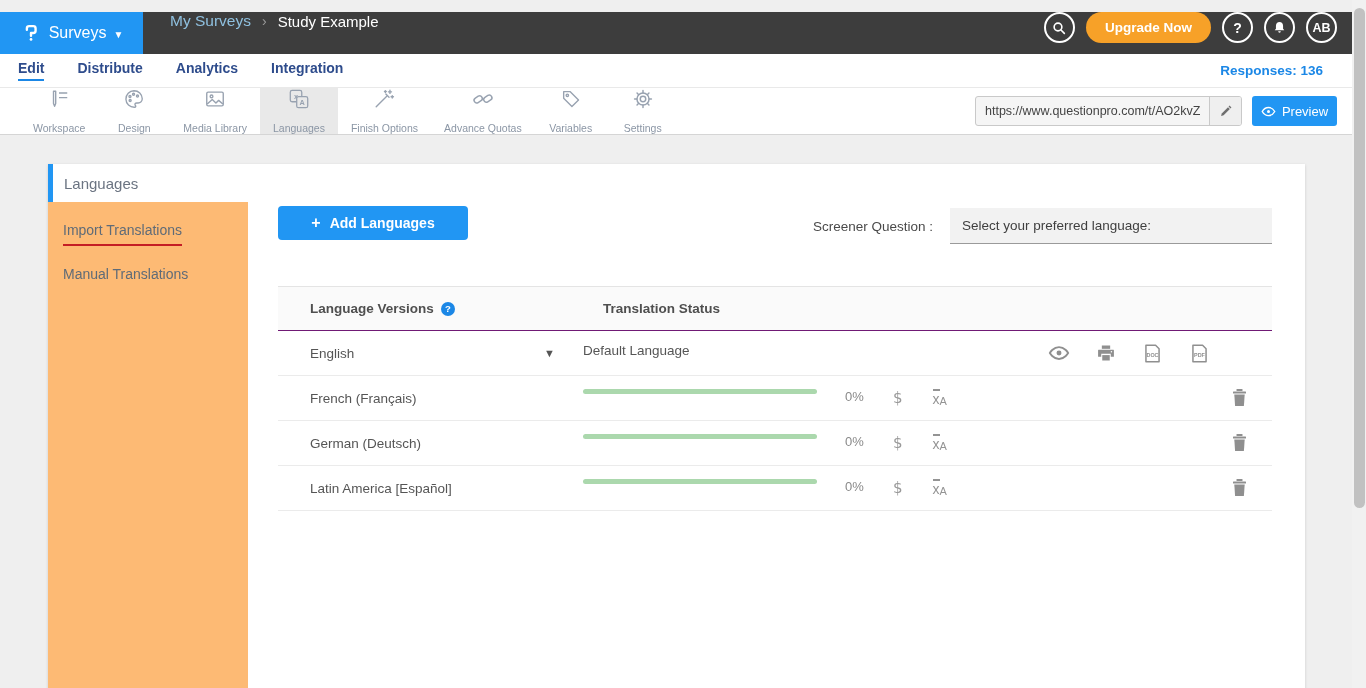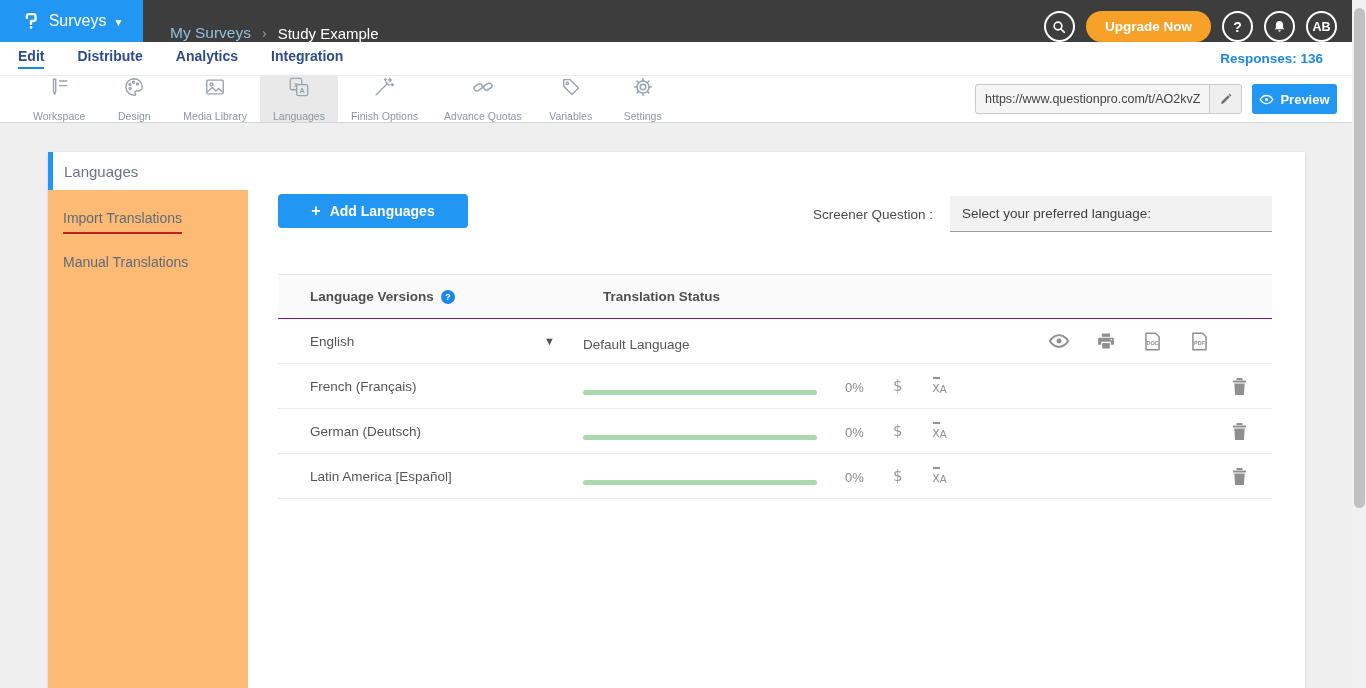--- a/index.html
+++ b/index.html
@@ -4,21 +4,21 @@
 <style>
   * { margin:0; padding:0; box-sizing:border-box; }
   html,body { width:1366px; height:688px; overflow:hidden; font-family:"Liberation Sans", sans-serif; background:#efefef; }
 
   :root {
     --blue:#2196f3; --link:#1b87e6; --orange:#f7a128; --red:#c41e25;
     --green:#abd8ad; --dark:#3d3d3d;
   }
 
   
-  .topbar { height:42px; background:var(--dark); display:flex; align-items:flex-end; padding-right:29px; position:relative; }
+  .topbar { height:42px; background:var(--dark); display:flex; align-items:flex-start; padding-right:29px; position:relative;margin-top:12px; }
   .brand { width:143px; height:42px; background:var(--blue); display:flex; align-items:center; justify-content:center; gap:7px; cursor:pointer; }
   .brand .logo svg { display:block; }
   .brand .product { color:#fff; font-size:16px; }
   .brand .caret { color:#fff; font-size:10px; margin-top:2px; }
   .crumbs { display:flex; align-items:center; margin-left:27px; gap:11px; }
   .crumb-parent { color:#8fc0df; font-size:15.5px; cursor:pointer; }
   .crumb-sep { color:#9a9a9a; font-size:14px; }
   .crumb-current { color:#ffffff; font-size:15px; }
   .top-actions { margin-left:auto; display:flex; align-items:center; gap:11px; }
   .circle-btn { width:31px; height:31px; border:2px solid #fff; border-radius:50%; display:flex; align-items:center; justify-content:center; color:#fff; font-size:14px; font-weight:bold; cursor:pointer; background:transparent; }
@@ -35,21 +35,21 @@
   .toolbar { height:47px; background:#fff; border-bottom:1px solid #d5d5d5; display:flex; align-items:stretch; padding-left:20px; position:relative; }
   .tb-item { display:flex; flex-direction:column; align-items:center; justify-content:center; padding:0 13px; cursor:pointer; min-width:72px; }
   .tb-item.active { background:#e9e9e9; }
   .tb-icon { height:22px; display:flex; align-items:flex-end; }
   .tb-icon svg { display:block; }
   .tb-label { font-size:10.5px; color:#8b96a5; margin-top:12px; white-space:nowrap; }
   .tb-right { position:absolute; right:29px; top:8px; display:flex; align-items:flex-end; }
   .url-box { width:267px; height:30px; background:#f5f5f5; border:1px solid #c9c9c9; border-radius:3px; display:flex; align-items:center; overflow:hidden; }
   .url-text { flex:1; font-size:12.5px; color:#444; padding:0 9px; white-space:nowrap; overflow:hidden; background:transparent; border:none; font-family:inherit; }
   .url-edit { width:32px; height:100%; border-left:1px solid #c9c9c9; display:flex; align-items:center; justify-content:center; cursor:pointer; background:#efefef; }
-  .preview-btn { margin-left:10px; width:85px; height:30px; background:var(--blue); border:none; border-radius:3px; color:#fff; font-size:13px; display:flex; align-items:center; justify-content:center; gap:6px; cursor:pointer; font-family:inherit;font-weight:bold; }
+  .preview-btn { margin-left:10px; width:85px; height:30px; background:var(--blue); border:none; border-radius:3px; color:#fff; font-size:13px; display:flex; align-items:center; justify-content:center; gap:6px; cursor:pointer; font-family:inherit; }
 
   
   .page { position:relative; height:565px; background:#efefef; }
   .card { position:absolute; left:48px; top:29px; right:61px; bottom:0; background:#fff; box-shadow:0 1px 3px rgba(0,0,0,.14); display:flex; flex-direction:column; }
   .card-header { height:38px; background:#fff; border-left:5px solid var(--blue); display:flex; align-items:center; padding-left:11px; flex:none; }
   .card-title { color:#6b7482; font-size:15px; }
   .card-body { flex:1; display:flex; min-height:0; }
   .side { width:200px; background:#fdba74; flex:none; padding-top:9px; }
   .side-item { padding:10px 15px 9px 15px; cursor:pointer; }
   .side-item span { display:inline-block; color:#5f6b77; font-size:14px; padding-bottom:6px; border-bottom:2.5px solid transparent; }
@@ -62,21 +62,21 @@
   .add-btn .plus { font-size:16px; font-weight:bold; }
   .screener { margin-left:auto; display:flex; align-items:center; margin-top:2px; }
   .screener-label { color:#4a4a4a; font-size:13.5px; margin-right:17px; }
   .screener-select { width:322px; height:36px; background:#f2f2f2; border:none; border-bottom:1px solid #9a9a9a; color:#3f3f3f; font-size:13.5px; display:flex; align-items:center; padding:0 12px; cursor:pointer; }
 
   
   .lang-table { margin-top:42px; border-top:1px solid #e4e4e4; }
   .t-head { height:44px; background:#fafafa; border-bottom:1px solid #701a75; display:flex; align-items:center;gap:20px; }
   .t-row { height:45px; border-bottom:1px solid #ebebeb; display:flex; align-items:center; }
   .cell-name { width:305px; flex:none; padding-left:32px; display:flex; align-items:center; color:#555; font-size:13.5px; }
-  .cell-status { flex:1; display:flex; align-items:flex-end; padding-right:25px; color:#555; font-size:13.5px; min-width:0; }
+  .cell-status { flex:1; display:flex; align-items:flex-start; padding-right:25px; color:#555; font-size:13.5px; min-width:0; }
   .t-head .cell-name, .t-head .cell-status { font-weight:bold; color:#4f4f4f; }
   .qmark { width:14px; height:14px; border-radius:50%; background:var(--link); color:#fff; font-size:9.5px; font-weight:bold; display:inline-flex; align-items:center; justify-content:center; margin-left:7px; }
   .dd-caret { margin-left:auto; margin-right:28px; color:#555; font-size:11px; cursor:pointer; }
   .doc-icons { margin-left:auto; margin-right:37px; display:flex; align-items:center; gap:26px; }
   .doc-icons span { cursor:pointer; display:flex; }
   .progress { width:234px; height:5px; border-radius:3px; background:var(--green); flex:none; }
   .pct { margin-left:28px; width:22px; color:#8a8a8a; font-size:13px; flex:none; }
   .dollar { margin-left:26px; color:#999; font-size:15px; cursor:pointer; flex:none; font-family:"DejaVu Sans", sans-serif; }
   .xa { margin-left:30px; color:#949494; cursor:pointer; flex:none; font-size:14px; display:flex; align-items:flex-start; }
   .xa .x { border-top:2px solid #949494; line-height:1; padding-top:1px; font-size:14px; }

